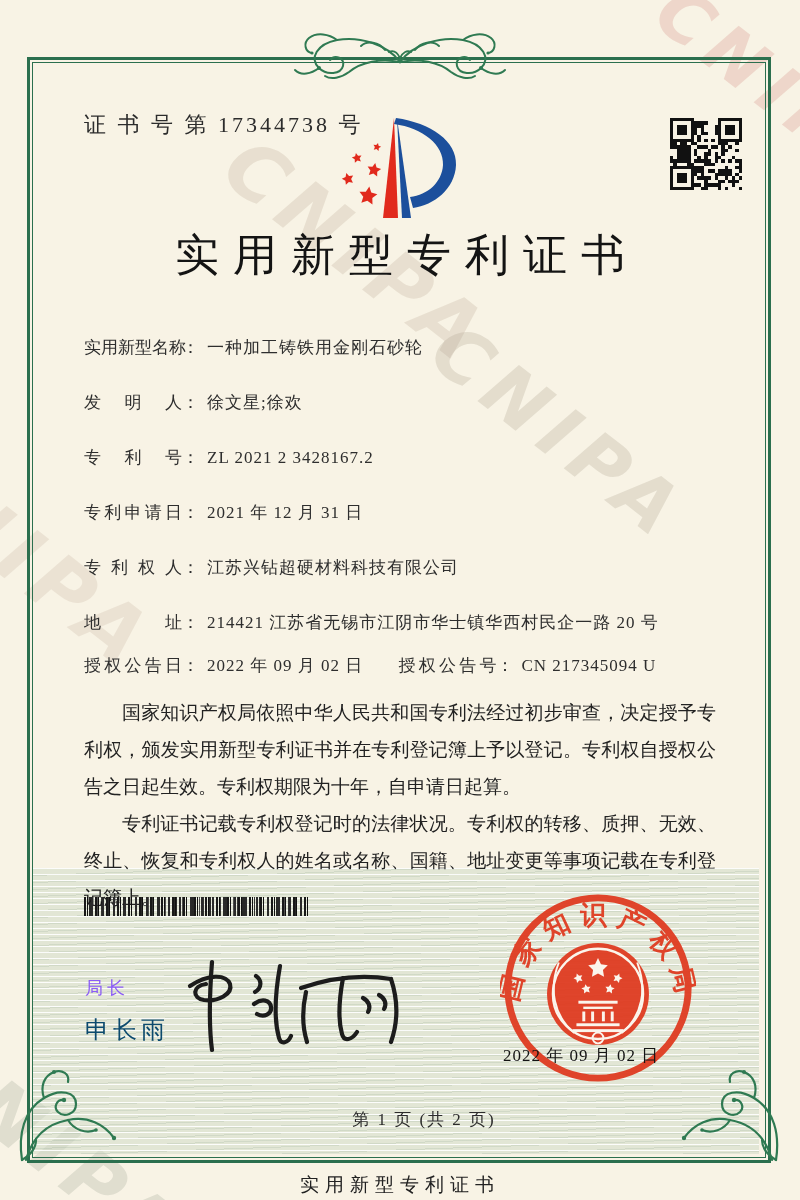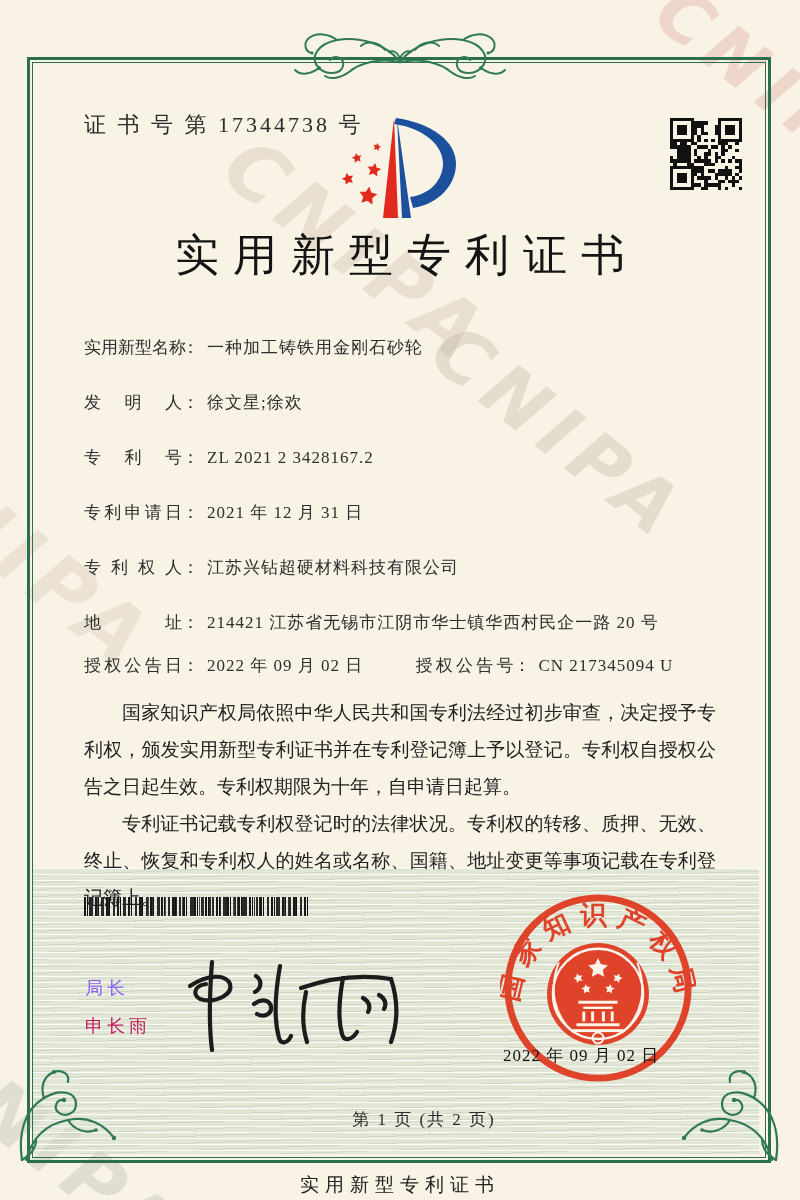--- a/index.html
+++ b/index.html
@@ -37,34 +37,34 @@
   .title{position:absolute;left:0;top:226px;width:100%;text-align:center;
          font-size:44px;font-weight:normal;letter-spacing:14px;color:#141414;text-indent:14px;}
 
   .fields{position:absolute;left:84px;top:336px;width:640px;font-size:17px;color:#2e2e2e;}
   .frow{height:25px;margin-bottom:30px;white-space:nowrap;}
   .flabel{display:inline-block;width:98px;text-align:justify;text-align-last:justify;vertical-align:top;}
   .fcolon{display:inline-block;margin-right:8px;}
   .fvalue{letter-spacing:1px;}
 
   .grantrow{position:absolute;left:84px;top:654px;font-size:17px;color:#2e2e2e;white-space:nowrap;}
-  .grant2{margin-left:48px;}
+  .grant2{margin-left:31px;}
 
   .body-text{position:absolute;left:84px;top:694px;width:632px;font-size:19px;line-height:37px;
              color:#222;text-align:justify;font-family:"DejaVu Serif","Liberation Serif",serif;}
   .body-text p{margin:0;text-indent:2em;}
 
   .barcode{position:absolute;left:84px;top:897px;width:226px;height:19px;
      background-image:
        repeating-linear-gradient(90deg,#181818 0 2px,transparent 2px 3px,#101010 3px 4px,transparent 4px 7px,#2a2a2a 7px 9px,transparent 9px 11px),
        repeating-linear-gradient(90deg,rgba(20,20,20,0.85) 0 1px,transparent 1px 5px,rgba(20,20,20,0.9) 5px 8px,transparent 8px 13px,rgba(40,40,40,0.8) 13px 14px,transparent 14px 17px);
   }
 
   .sig-title{position:absolute;left:85px;top:976px;font-size:18px;letter-spacing:4px;color:#8b5cf6;}
-  .sig-name{position:absolute;left:85px;top:1014px;font-size:18px;letter-spacing:4px;color:#be185d;}
+  .sig-name{position:absolute;left:85px;top:1014px;font-size:24px;letter-spacing:4px;color:#0c4a6e;}
   .signature{position:absolute;left:160px;top:948px;width:265px;height:112px;}
 
   .seal{position:absolute;left:500px;top:890px;width:196px;height:196px;opacity:0.94;}
   .seal-date{position:absolute;left:503px;top:1044px;width:200px;font-size:17px;
              letter-spacing:1px;color:#141414;white-space:nowrap;}
 
   .pagenum{position:absolute;left:0;top:1108px;width:100%;text-align:center;
            font-size:17px;letter-spacing:2px;color:#2c2c2c;padding-left:24px;}
   .footnote{position:absolute;left:0;top:1172px;width:100%;text-align:center;font-size:19px;
             letter-spacing:6px;color:#222;font-family:"DejaVu Serif","Liberation Serif",serif;}

